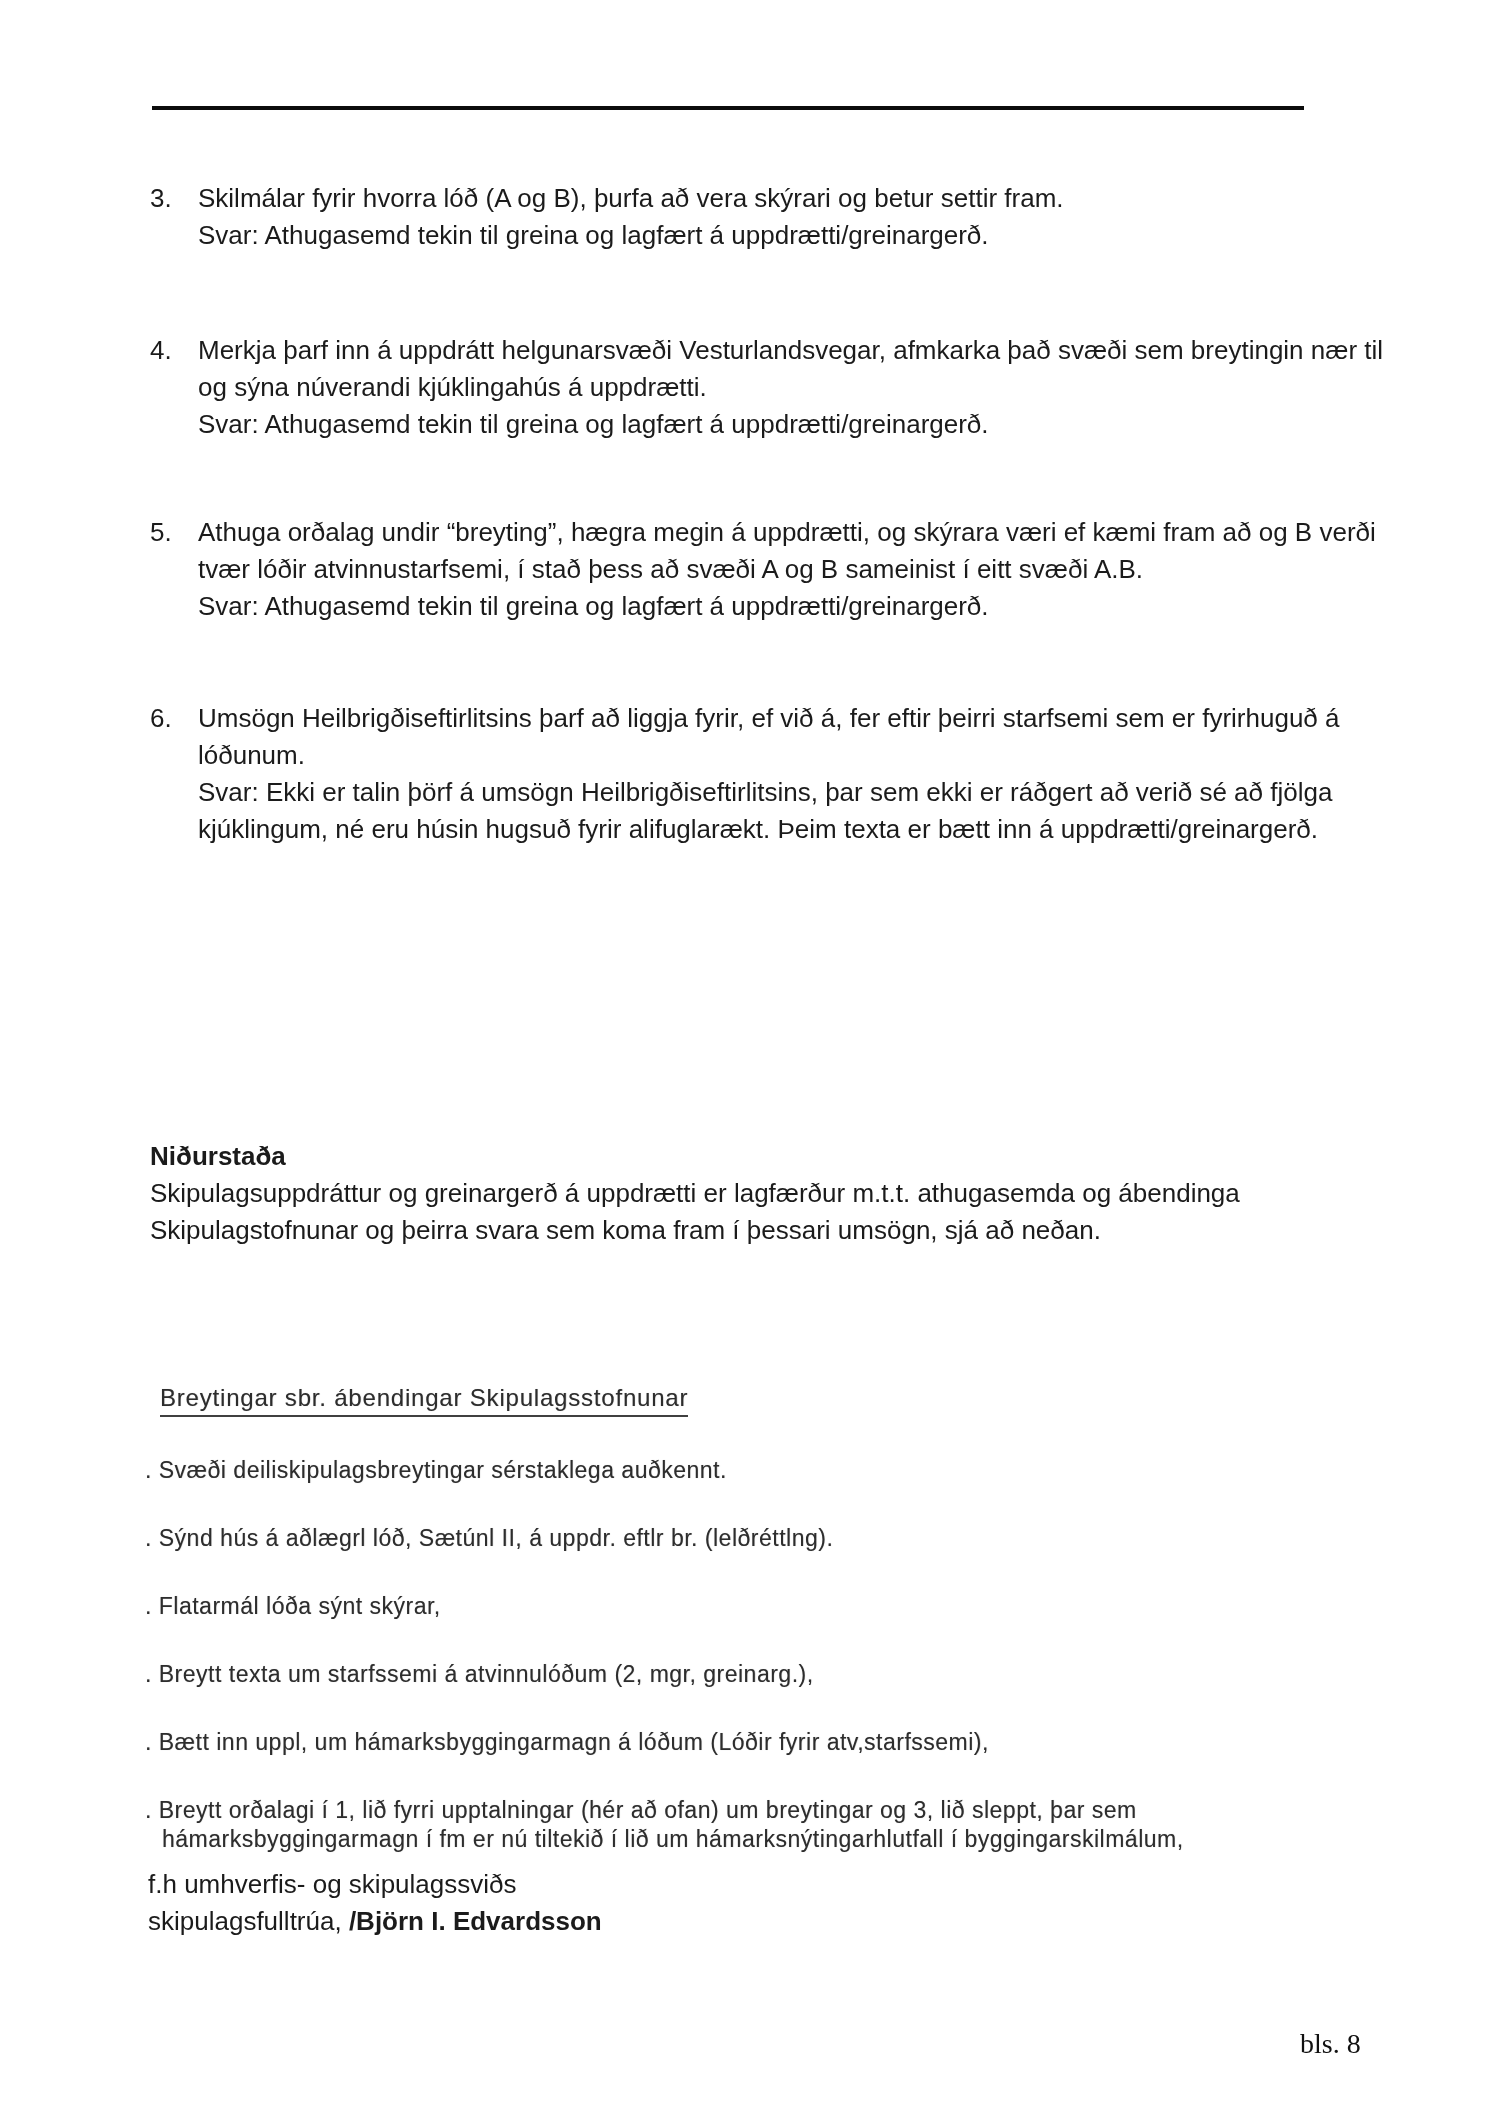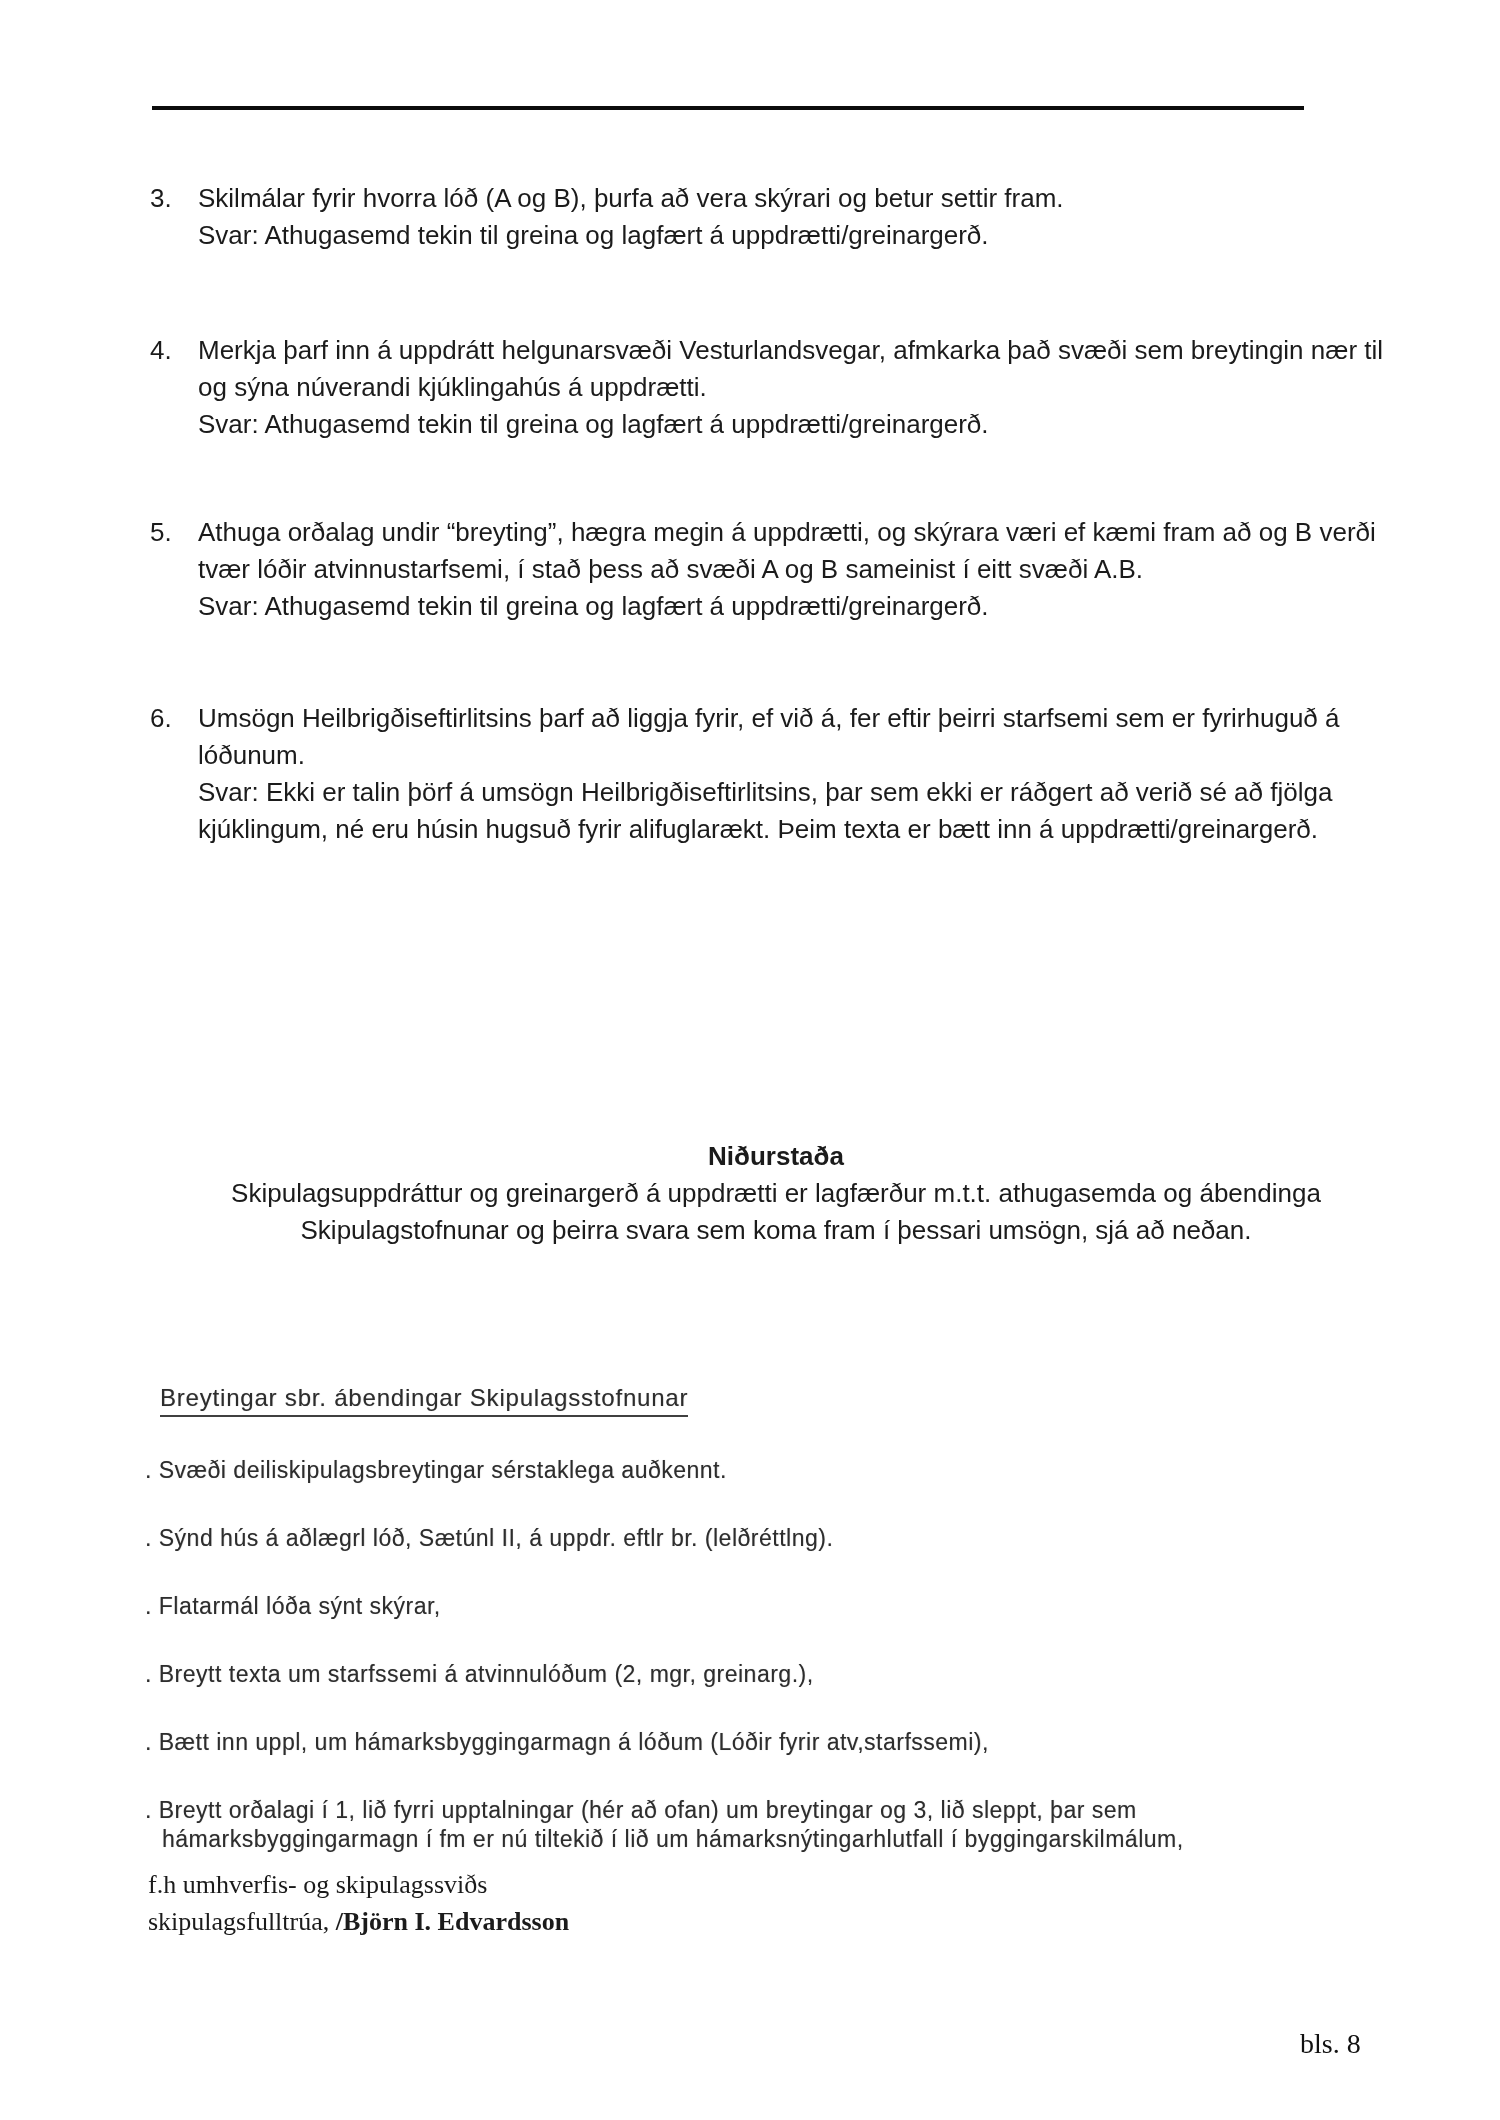--- a/index.html
+++ b/index.html
@@ -30,21 +30,20 @@
   }
   .num-col { flex:0 0 48px; width:48px; }
   .item-text { width:1208px; }
   .svar-label { font-weight:normal;margin-top:24px; }
   .conclusion {
     position:absolute;
     left:150px; top:1138px;
     width:1252px;
     font-size:26px;
     line-height:37px;
-    text-align:center;
   }
   .conclusion-heading { font-weight:bold; }
   .scan-note {
     position:absolute;
     left:145px; top:1384px;
     width:1190px;
     color:#2d2d2d;
     text-shadow:0.3px 0.3px 0.7px rgba(80,80,80,0.45);
   }
   .scan-heading {
@@ -65,21 +64,20 @@
   .scan-item {
     padding-left:17px;
     text-indent:-17px;
     margin-top:39px;
   }
   .signature {
     position:absolute;
     left:148px; top:1866px;
     font-size:26px;
     line-height:37px;
-    font-family:Liberation Serif, serif;
   }
   .signature-name { font-weight:bold; }
   .page-label {
     position:absolute;
     left:1300px; top:2028px;
     font-family:"Liberation Serif", serif;
     font-size:28px;
     color:#111111;
   }
 </style>

